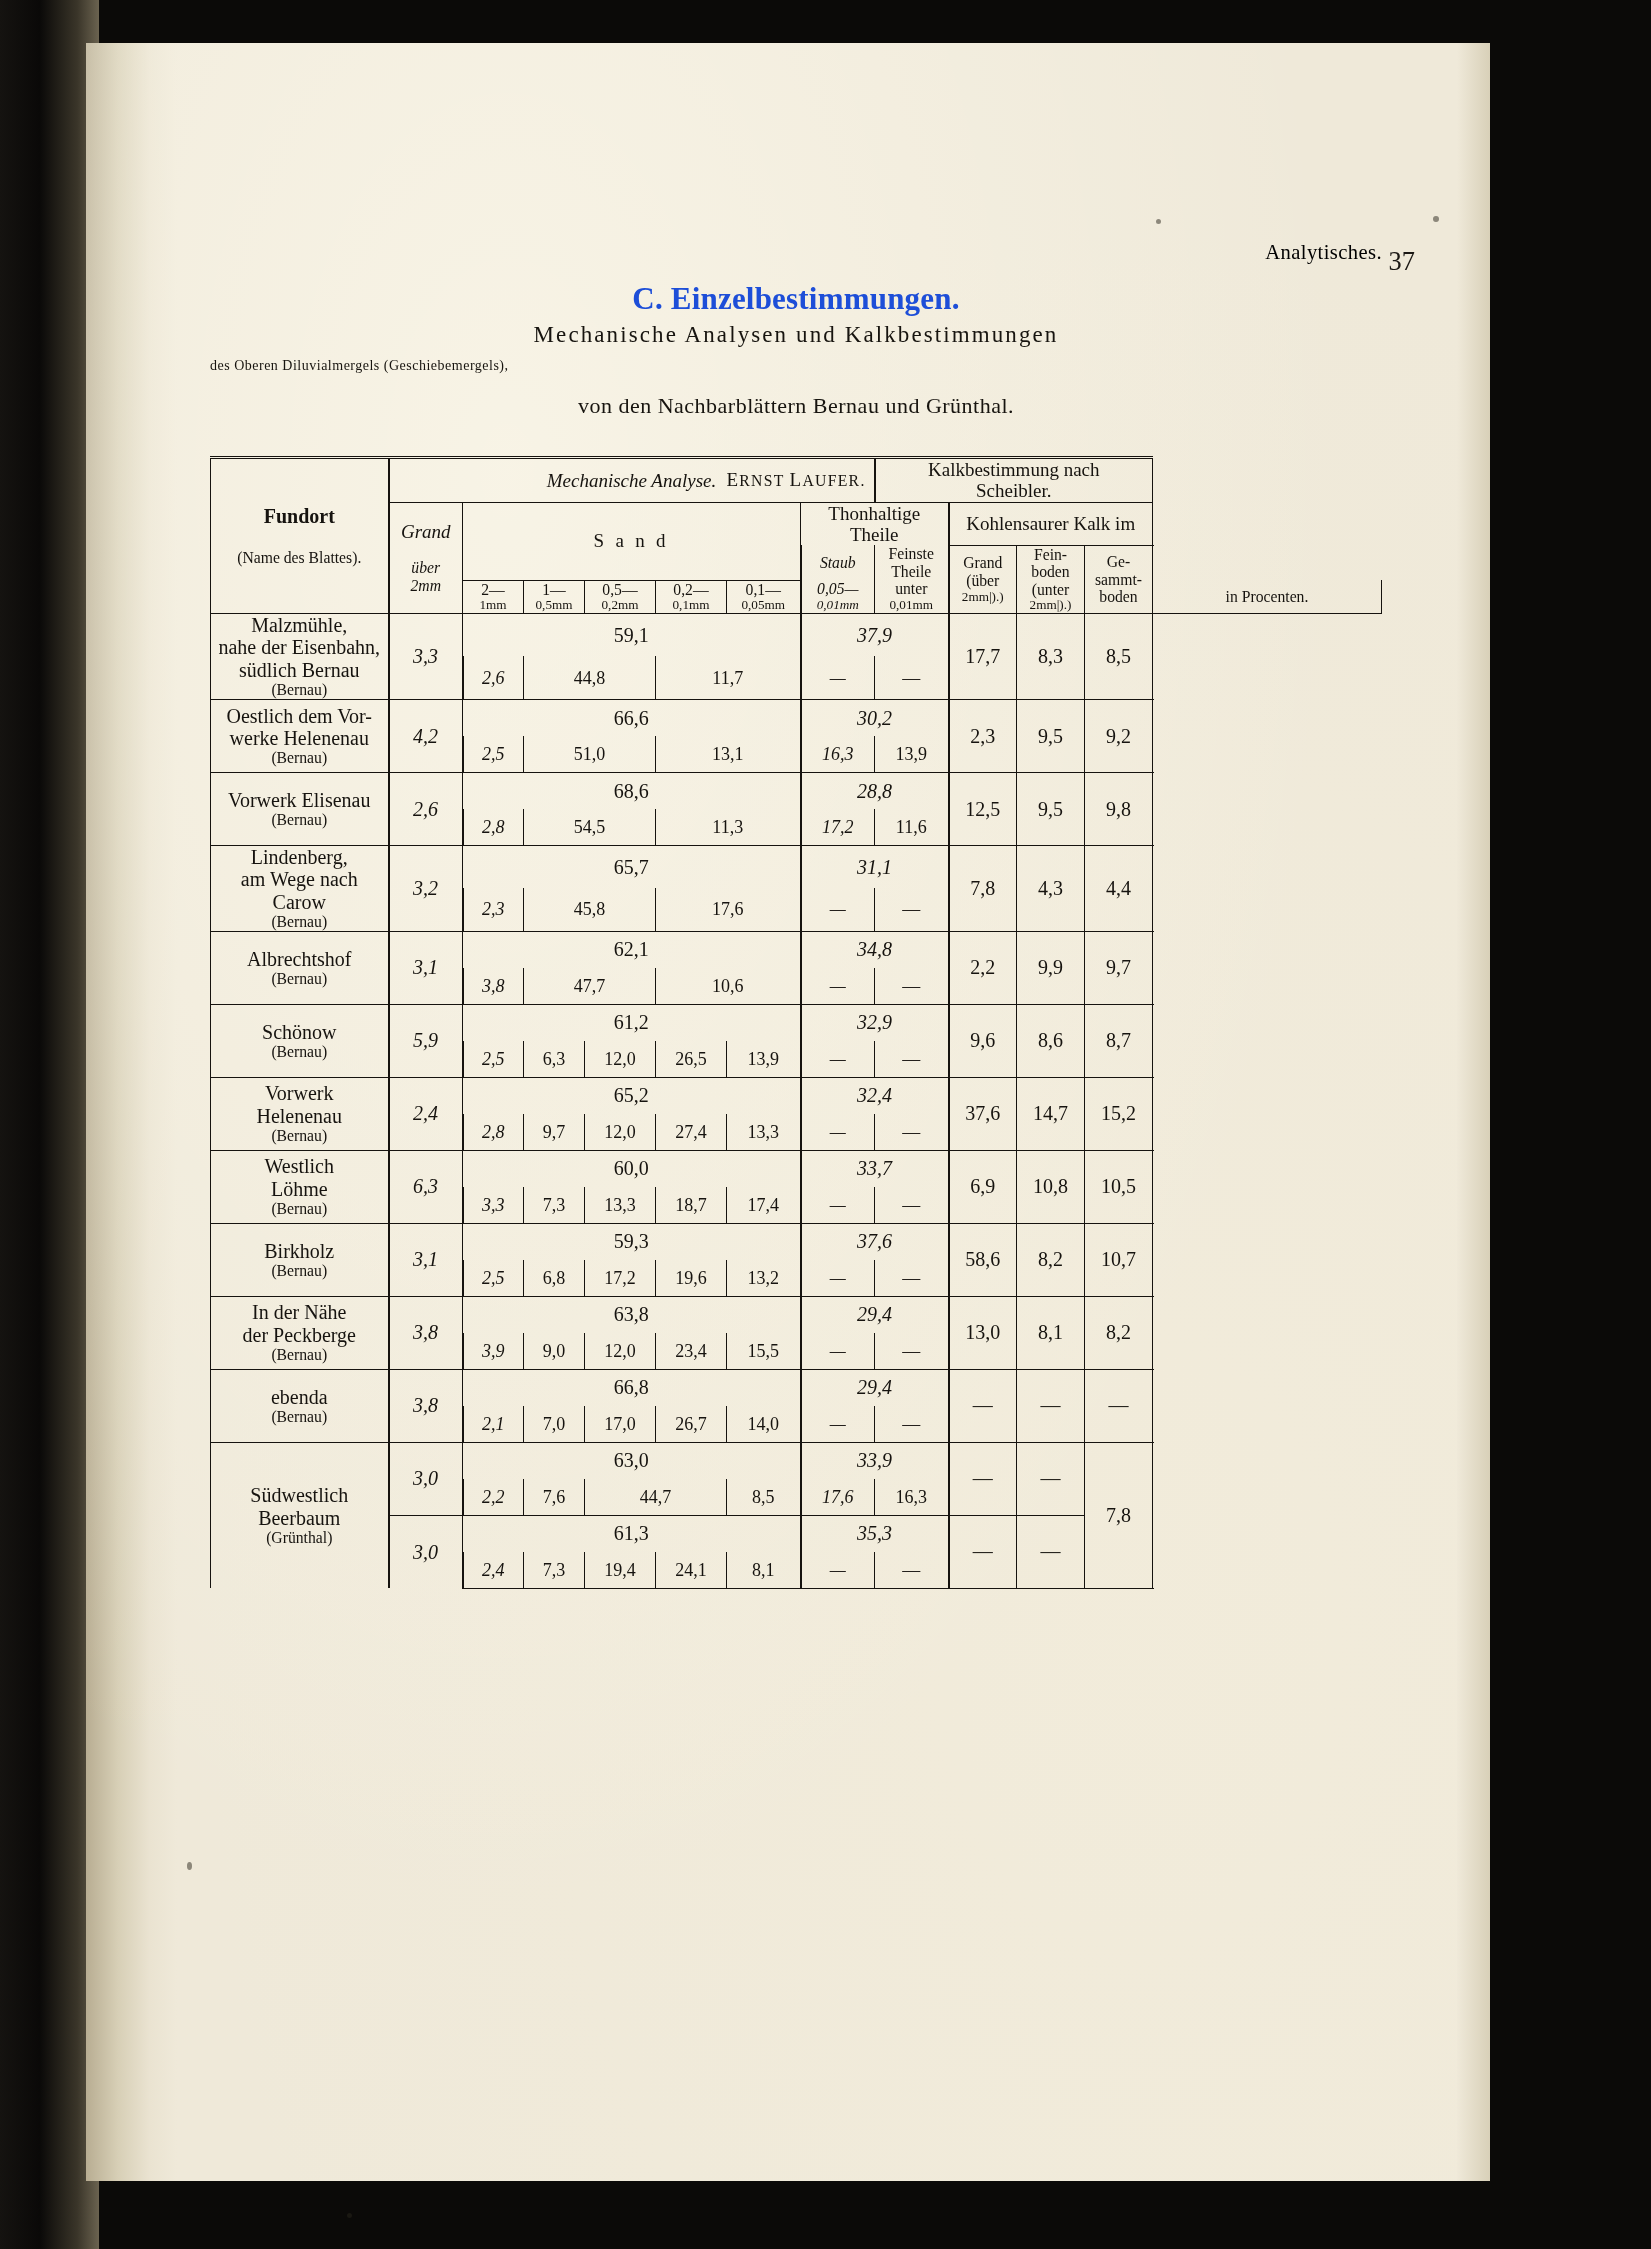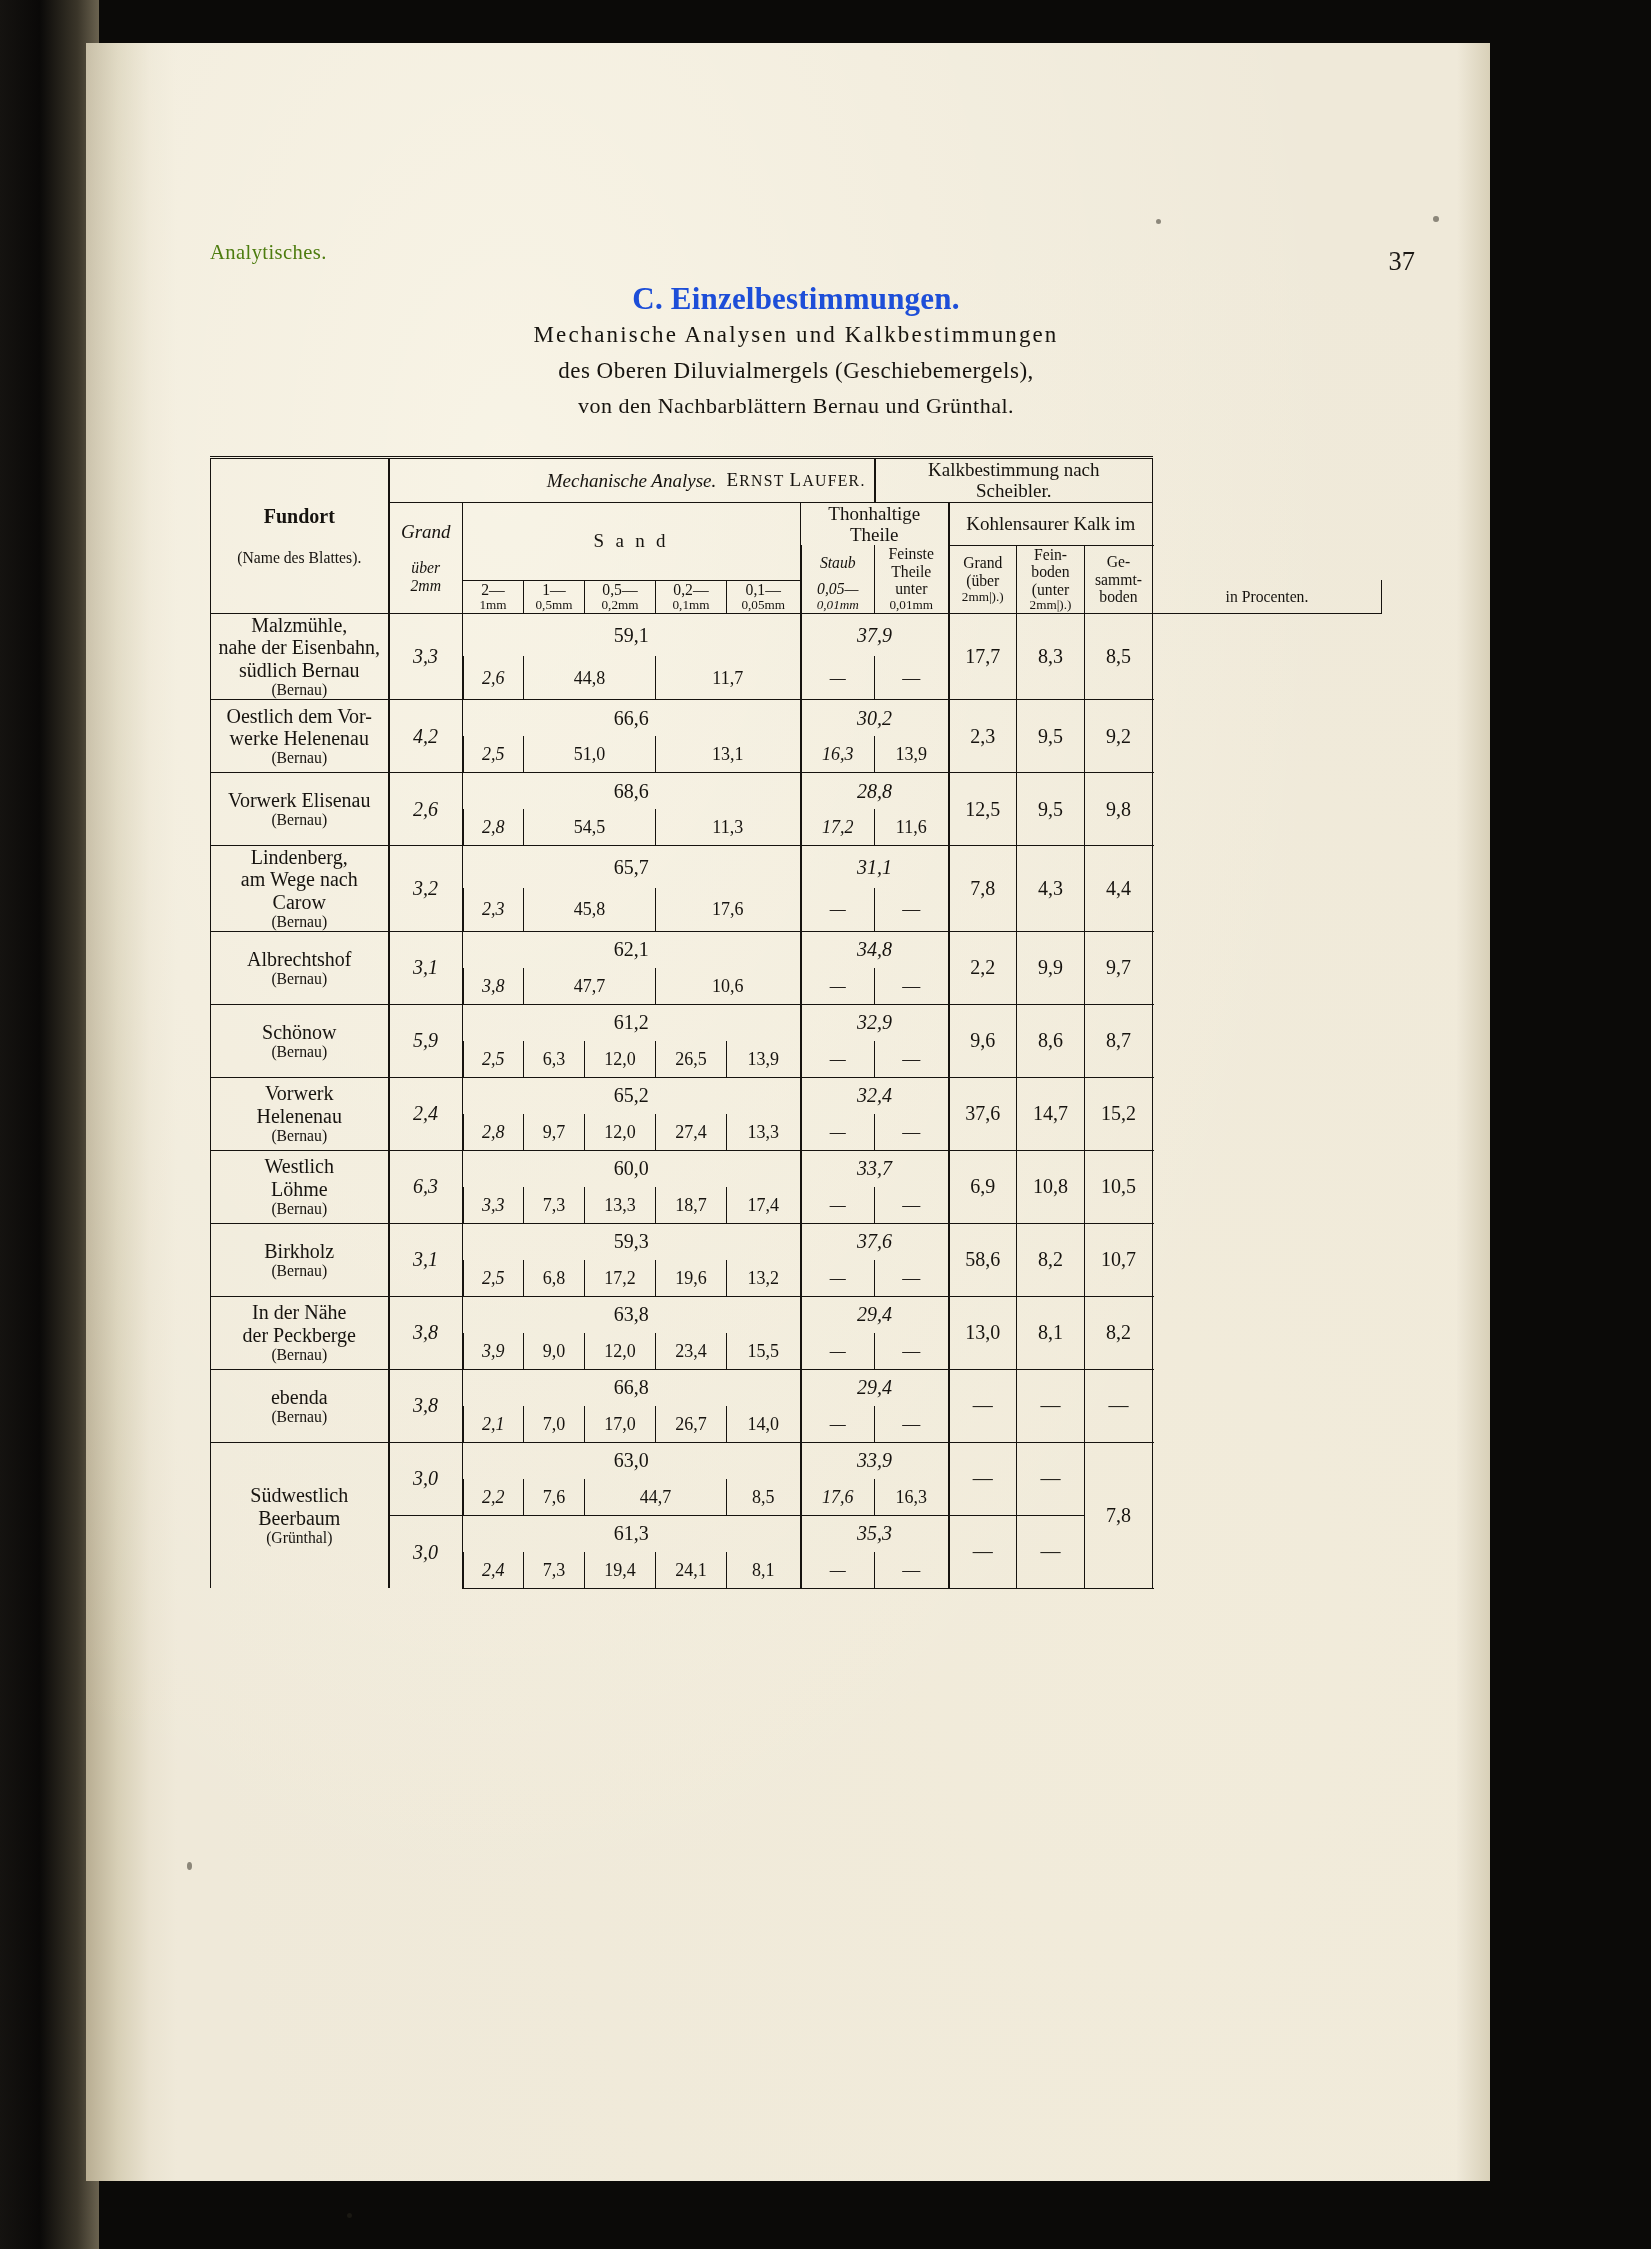--- a/index.html
+++ b/index.html
@@ -38,38 +38,38 @@
     background:
       radial-gradient(ellipse at 30% 20%, rgba(255,252,240,.55), rgba(0,0,0,0) 60%),
       radial-gradient(ellipse at 75% 75%, rgba(244,238,220,.5), rgba(0,0,0,0) 65%);
     pointer-events:none;
   }
 
   .content { position:absolute; left:124px; top:0; width:1172px; }
 
   
   .runhead {
-    position:absolute; left:0; top:198px; width:1172px; text-align:left;
-    font-size:20.6px; letter-spacing:0.4px; color:#4d7c0f;
+    position:absolute; left:0; top:198px; width:1172px; text-align:right;
+    font-size:20.6px; letter-spacing:0.4px; color:#000000;
   }
   .folio {
     position:absolute; right:-33px; top:183px;
     font-size:26.4px; color:#1a1713;margin-top:20px;
   }
   .h-c {
     position:absolute; left:0; top:238px; width:1172px; text-align:center;
     font-size:31px; font-weight:bold; color:#1d4ed8; letter-spacing:0.2px;
   }
   .h-1 {
     position:absolute; left:0; top:279px; width:1172px; text-align:center;
     font-size:23px; color:#17140f; letter-spacing:2.1px;
   }
   .h-2 {
-    position:absolute; left:0; top:315px; width:1172px; text-align:center;
-    font-size:23px; color:#17140f; letter-spacing:0.5px;
+    position:absolute; left:0; top:315px; width:1172px; 
+    font-size:14px; color:#17140f; letter-spacing:0.5px;
   }
   .h-3 {
     position:absolute; left:0; top:350px; width:1172px; text-align:center;
     font-size:22px; color:#17140f; letter-spacing:0.5px;
   }
   .h-author {
     position:absolute; left:0; top:386px; width:1172px; text-align:center;
     font-size:15.7px; color:#17140f; letter-spacing:1.3px;margin-top:40px;
   }
   .sc-first { font-size:19px; }

